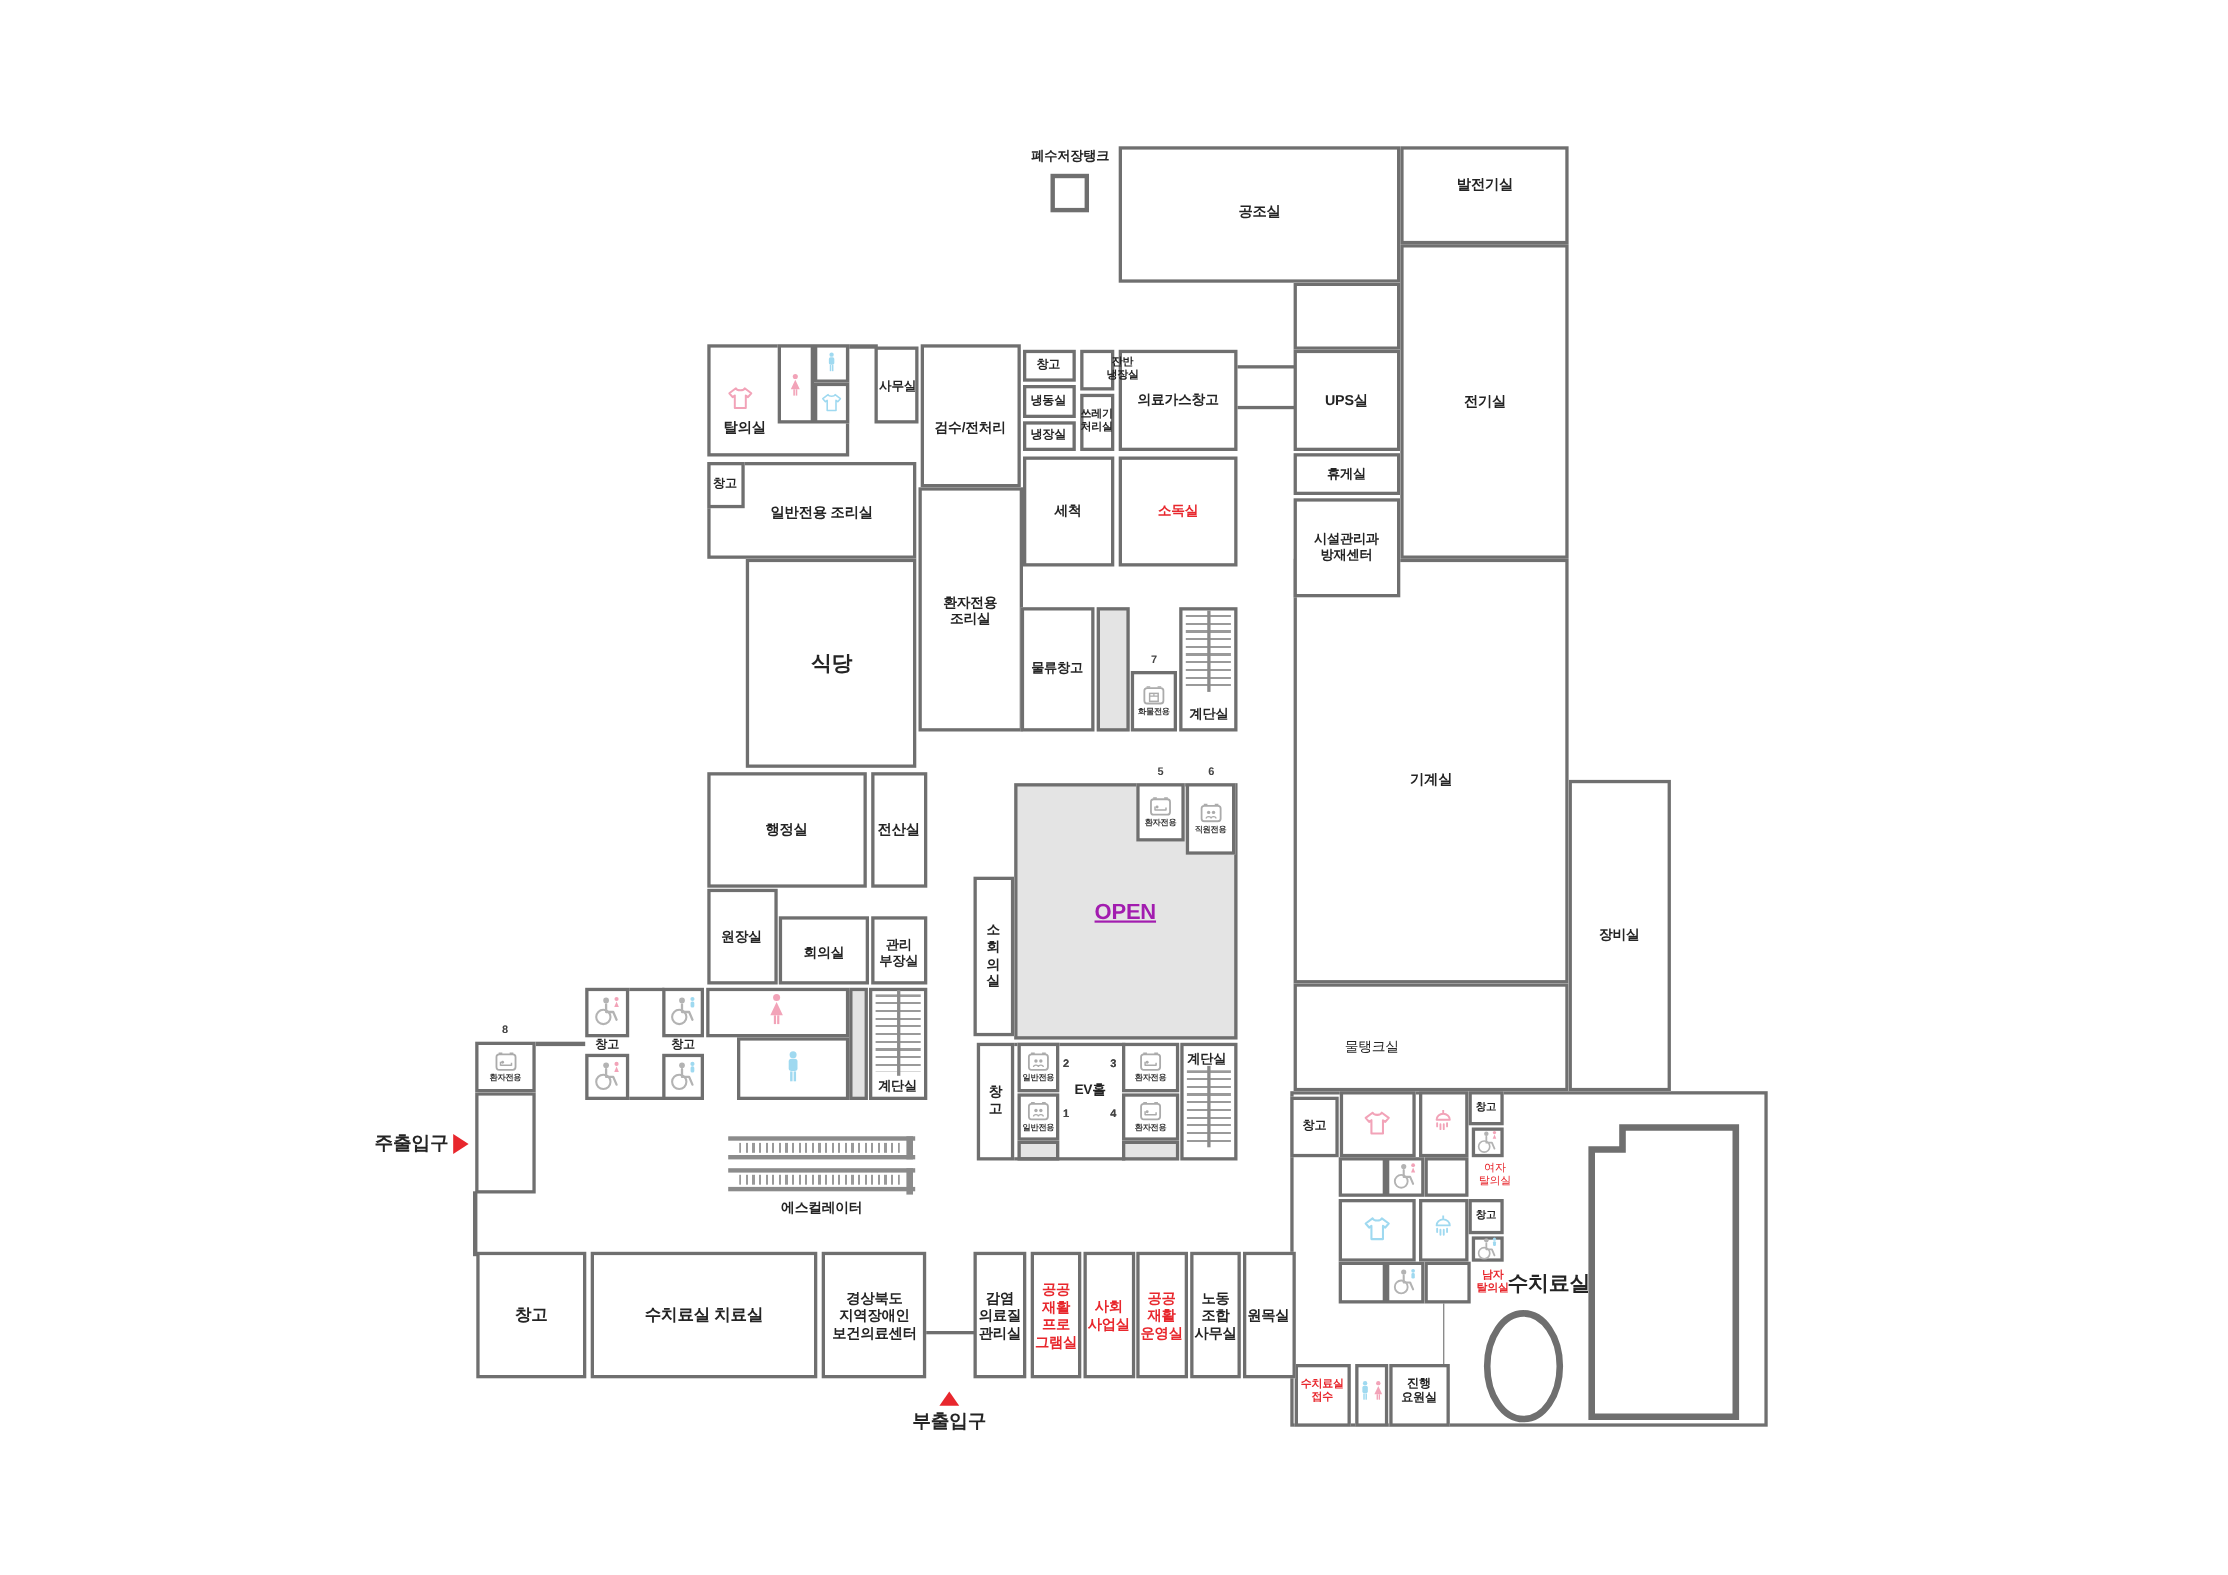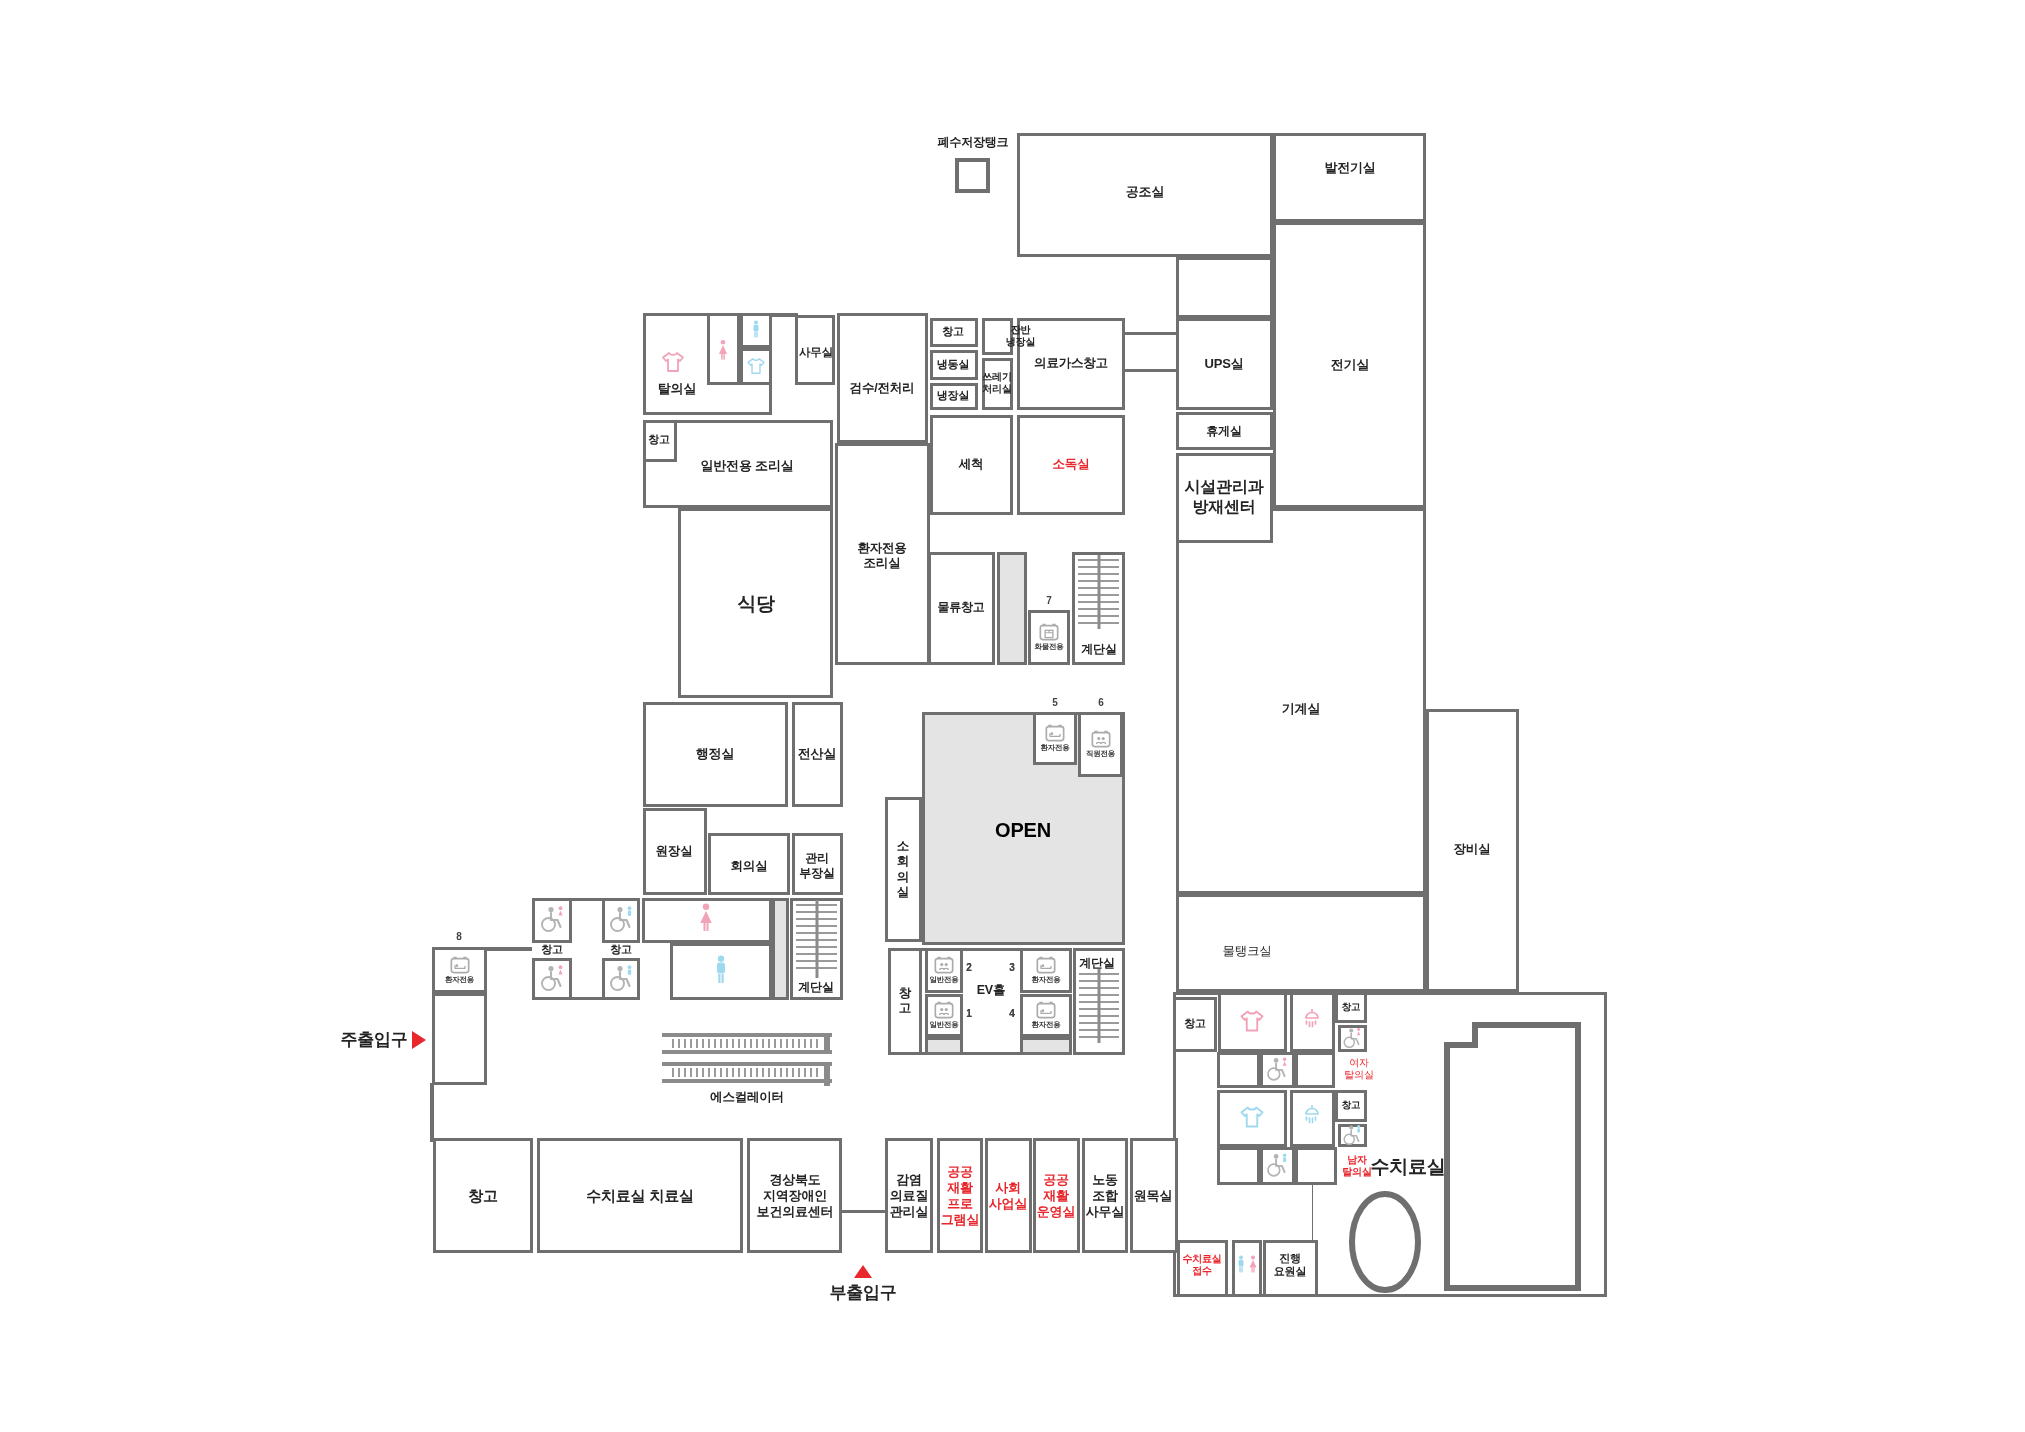--- a/index.html
+++ b/index.html
@@ -324,21 +324,21 @@
     <polygon points="117,30 145,30 145,10 248,10 248,273 117,273" fill="#ffffff" stroke="#6f6f6f" stroke-width="6" stroke-linejoin="miter"></polygon>
     <ellipse cx="55" cy="227" rx="33" ry="48" fill="#ffffff" stroke="#6f6f6f" stroke-width="6"></ellipse>
   </svg></div>
     <div class="lbl" style="left: 374px; top: 1040px; font-size: 17px; font-weight: 700;">주출입구</div>
     <div class="tri" style="border-top: 9px solid transparent; border-bottom: 9px solid transparent; border-left: 14px solid rgb(232, 39, 45); left: 412px; top: 1031px;"></div>
     <div class="lbl" style="left: 863px; top: 1293px; font-size: 17px; font-weight: 700;">부출입구</div>
     <div class="tri" style="border-left: 9px solid transparent; border-right: 9px solid transparent; border-bottom: 13px solid rgb(232, 39, 45); left: 854px; top: 1265px;"></div>
     <div class="lbl" style="left: 1301px; top: 709px; font-size: 13px; font-weight: 600;">기계실</div>
     <div class="lbl" style="left: 747px; top: 466px; font-size: 13px; font-weight: 600;">일반전용 조리실</div>
     <div class="lbl" style="left: 677px; top: 389px; font-size: 13px; font-weight: 600;">탈의실</div>
-    <div class="lbl" style="left: 1023px; top: 830px; font-size: 20px; font-weight: 600; color: #000000;">OPEN</div>
+    <div class="lbl" style="left: 1023px; top: 830px; font-size: 20px; font-weight: 600; color: #a21caf; text-decoration: underline;">OPEN</div>
     <div class="lbl" style="left: 816px; top: 352px; font-size: 11.5px; font-weight: 600;">사무실</div>
     <div class="lbl" style="left: 882px; top: 389px; font-size: 12.5px; font-weight: 600;">검수/전처리</div>
     <div class="lbl" style="left: 953px; top: 332px; font-size: 11px; font-weight: 600;">창고</div>
     <div class="lbl" style="left: 997px; top: 336px; font-size: 10px; font-weight: 600; padding-left: 47px;">잔반
 냉장실</div>
     <div class="lbl" style="left: 953px; top: 365px; font-size: 11px; font-weight: 600;">냉동실</div>
     <div class="lbl" style="left: 997px; top: 383px; font-size: 10px; font-weight: 600;">쓰레기
 처리실</div>
     <div class="lbl" style="left: 953px; top: 396px; font-size: 11px; font-weight: 600;">냉장실</div>
     <div class="lbl" style="left: 1071px; top: 364px; font-size: 12.5px; font-weight: 600;">의료가스창고</div>
@@ -348,21 +348,21 @@
     <div class="lbl" style="left: 756px; top: 604px; font-size: 19px; font-weight: 600;">식당</div>
     <div class="lbl" style="left: 882px; top: 556px; font-size: 12.5px; font-weight: 600;">환자전용
 조리실</div>
     <div class="lbl" style="left: 961px; top: 607px; font-size: 12px; font-weight: 600;">물류창고</div>
     <div class="lbl" style="left: 1099px; top: 649px; font-size: 12px; font-weight: 600;">계단실</div>
     <div class="lbl" style="left: 1145px; top: 192px; font-size: 13px; font-weight: 600;">공조실</div>
     <div class="lbl" style="left: 1350px; top: 168px; font-size: 13px; font-weight: 600;">발전기실</div>
     <div class="lbl" style="left: 1350px; top: 365px; font-size: 13px; font-weight: 600;">전기실</div>
     <div class="lbl" style="left: 1224px; top: 364px; font-size: 13px; font-weight: 700;">UPS실</div>
     <div class="lbl" style="left: 1224px; top: 431px; font-size: 12px; font-weight: 600;">휴게실</div>
-    <div class="lbl" style="left: 1224px; top: 497px; font-size: 16px; font-weight: 600;">시설관리과
+    <div class="lbl" style="left: 1224px; top: 497px; font-size: 12px; font-weight: 600;">시설관리과
 방재센터</div>
     <div class="lbl" style="left: 1247px; top: 952px; font-size: 12.5px; font-weight: 400;">물탱크실</div>
     <div class="lbl" style="left: 1472px; top: 850px; font-size: 12.5px; font-weight: 600;">장비실</div>
     <div class="lbl" style="left: 715px; top: 754px; font-size: 13px; font-weight: 600;">행정실</div>
     <div class="lbl" style="left: 817px; top: 754px; font-size: 13px; font-weight: 600;">전산실</div>
     <div class="lbl" style="left: 674px; top: 852px; font-size: 12.5px; font-weight: 600;">원장실</div>
     <div class="lbl" style="left: 749px; top: 867px; font-size: 12.5px; font-weight: 600;">회의실</div>
     <div class="lbl" style="left: 817px; top: 866px; font-size: 12px; font-weight: 600;">관리
 부장실</div>
     <div class="lbl" style="left: 903px; top: 869px; font-size: 12.5px; font-weight: 600;">소

